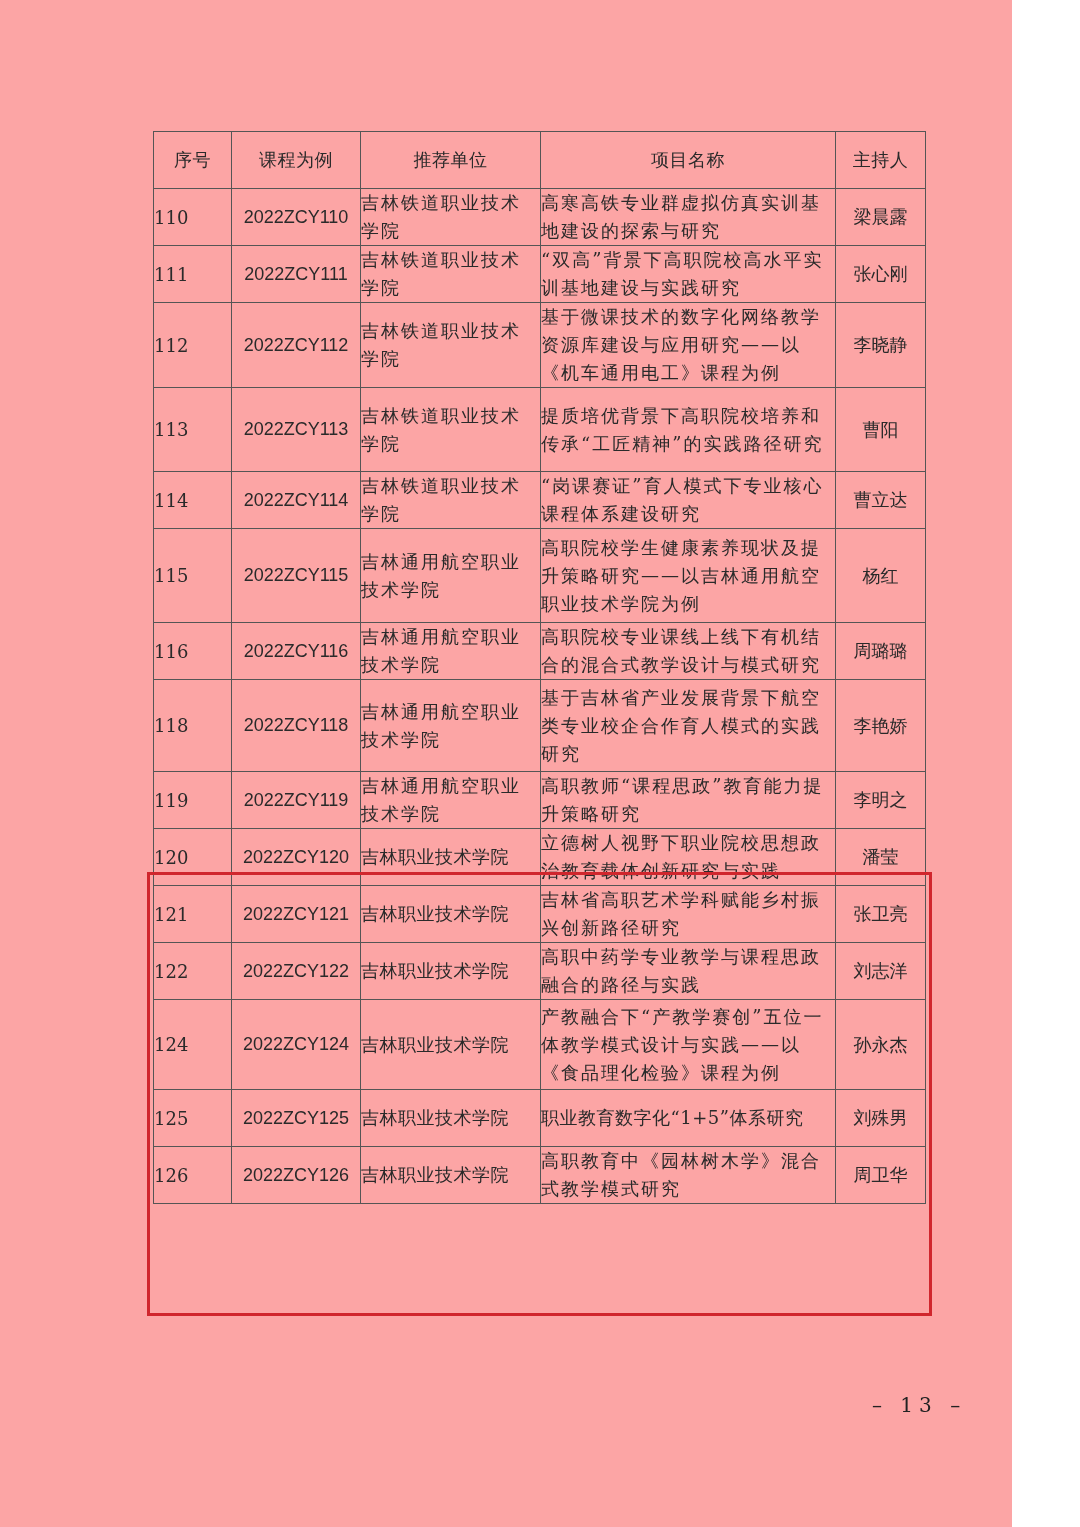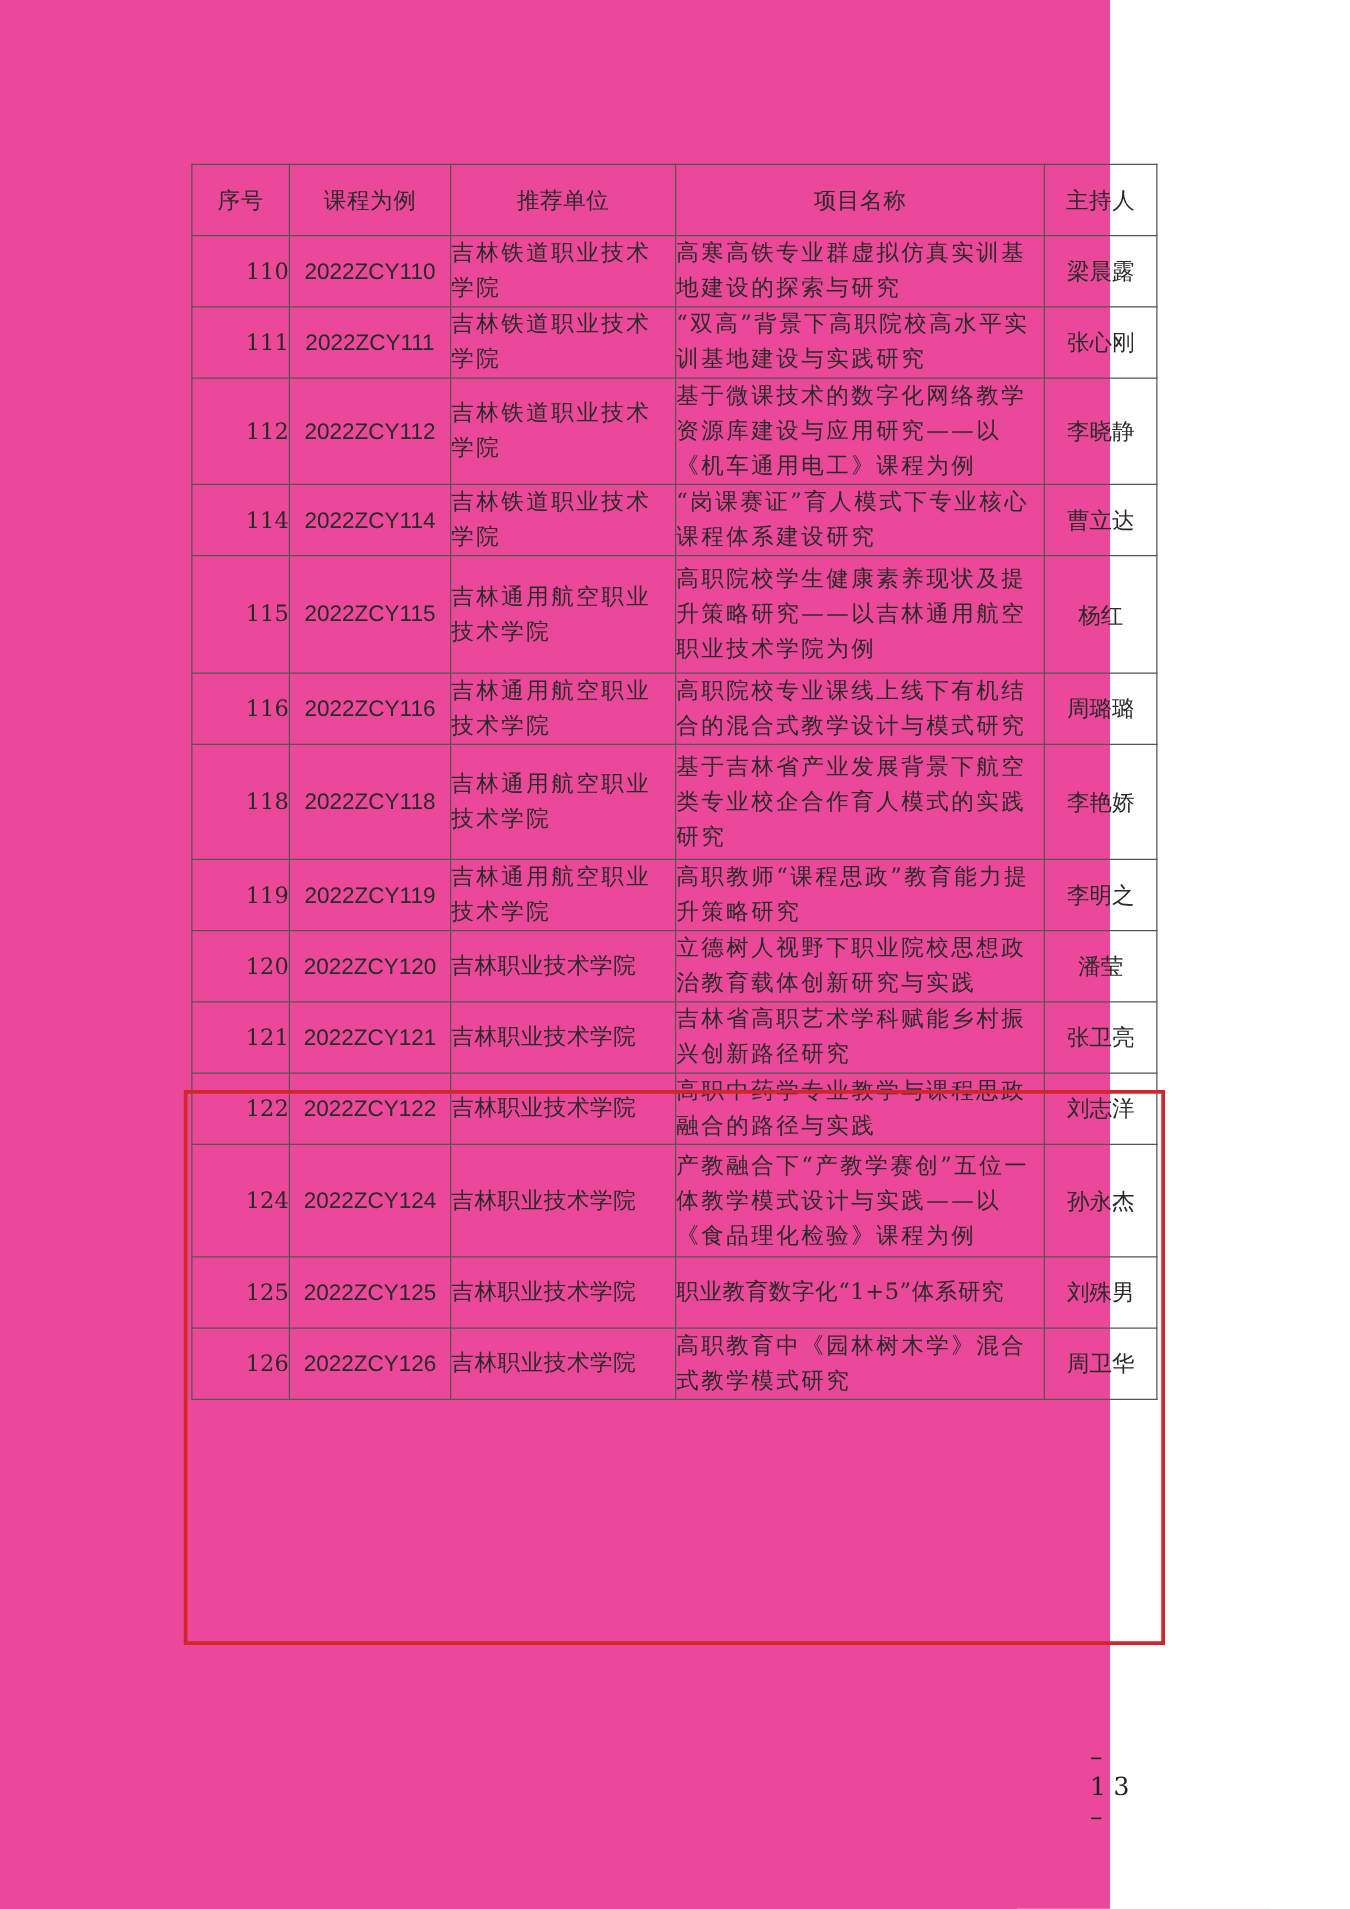--- a/index.html
+++ b/index.html
@@ -1,29 +1,29 @@
 <!DOCTYPE html>
 <html><head>
 <meta charset="utf-8">
 <style>
   html, body { margin:0; padding:0; background:#ffffff; }
   body { width:1080px; height:1527px; position:relative; overflow:hidden;
          font-family:"DejaVu Serif","Liberation Serif",serif; color:#222; }
-  .page { position:absolute; left:0; top:0; width:888px; height:1527px; background:#ec4899; }
+  .page { position:absolute; left:0; top:0; width:1012px; height:1527px; background:#fca5a5; }
   table.list { position:absolute; left:153px; top:131px; border-collapse:collapse;
                table-layout:fixed; width:772px; }
   table.list td, table.list th { border:1.3px solid #555; padding:0; vertical-align:middle;
                font-weight:normal; font-size:18px; color:#2a2a2a; }
   col.c-no { width:78px; }
   col.c-code { width:129px; }
   col.c-unit { width:180px; }
   col.c-name { width:295px; }
   col.c-host { width:90px; }
   th { height:56px; text-align:center; letter-spacing:0.5px; }
-  td.no { text-align:right; font-family:"DejaVu Serif","Liberation Serif",serif; font-size:18px; }
+  td.no { text-align:left; font-family:"DejaVu Serif","Liberation Serif",serif; font-size:18px; }
   td.code { text-align:center; font-family:"Liberation Sans","DejaVu Sans",sans-serif; font-size:17px;margin-top:48px; }
   td.unit, td.name { text-align:left; padding:0 8px 0 10px; line-height:28px; letter-spacing:2px; font-size:18px; }
   td.unit.single { letter-spacing:0.5px; }
   td.host { text-align:center; font-size:18px; }
   .red-box { position:absolute; left:147px; top:872px; width:779px; height:438px;
              border:3px solid #d0262d; box-sizing:content-box; pointer-events:none; }
   .page-number { position:absolute; left:872px; top:1393px; font-size:20px; color:#222;
                  font-family:"DejaVu Serif","Liberation Serif",serif; letter-spacing:6px; }
 </style>
 </head>
@@ -62,20 +62,27 @@
         <td class="unit">吉林铁道职业技术学院</td>
         <td class="name">“双高”背景下高职院校高水平实训基地建设与实践研究</td>
         <td class="host">张心刚</td>
       </tr>
       <tr style="height:85px">
         <td class="no">112</td>
         <td class="code">2022ZCY112</td>
         <td class="unit">吉林铁道职业技术学院</td>
         <td class="name">基于微课技术的数字化网络教学资源库建设与应用研究——以《机车通用电工》课程为例</td>
         <td class="host">李晓静</td>
+      </tr>
+      <tr style="height:84px">
+        <td class="no">113</td>
+        <td class="code">2022ZCY113</td>
+        <td class="unit">吉林铁道职业技术学院</td>
+        <td class="name">提质培优背景下高职院校培养和传承“工匠精神”的实践路径研究</td>
+        <td class="host">曹阳</td>
       </tr>
       <tr style="height:56px">
         <td class="no">114</td>
         <td class="code">2022ZCY114</td>
         <td class="unit">吉林铁道职业技术学院</td>
         <td class="name">“岗课赛证”育人模式下专业核心课程体系建设研究</td>
         <td class="host">曹立达</td>
       </tr>
       <tr style="height:94px">
         <td class="no">115</td>

